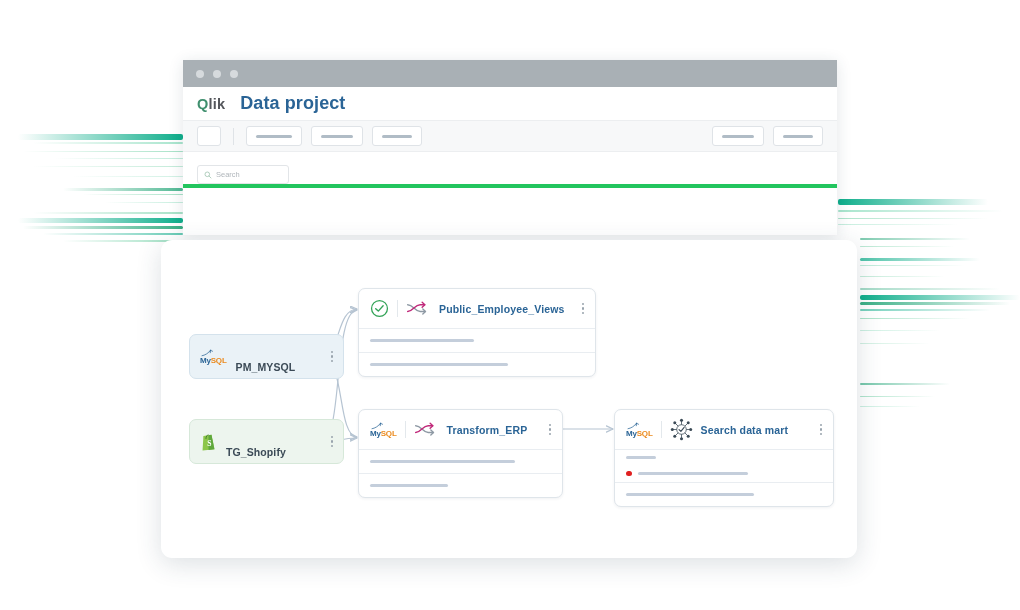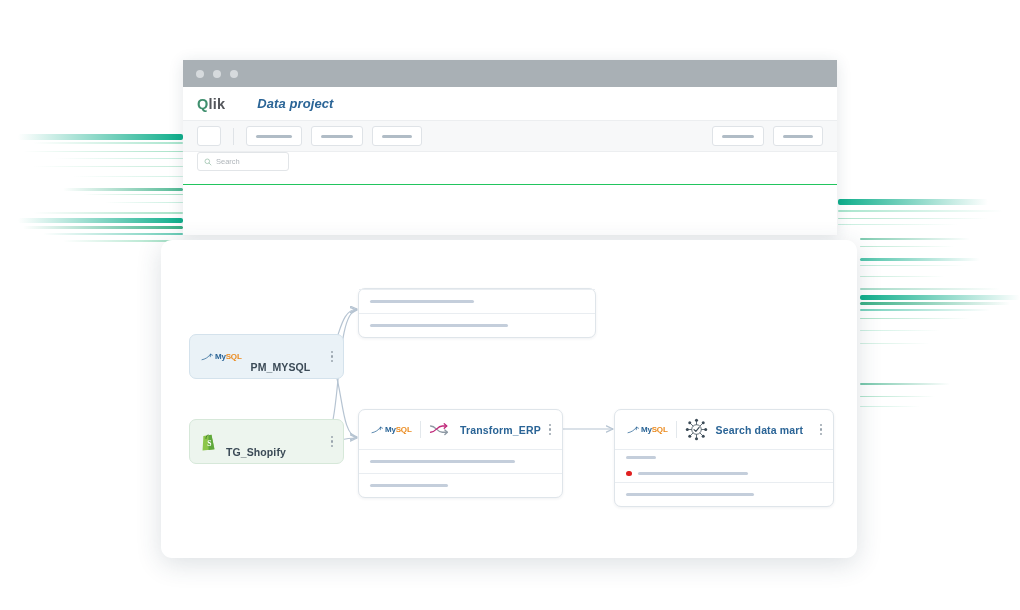--- a/index.html
+++ b/index.html
@@ -16,43 +16,43 @@
           box-shadow:0 2px 14px rgba(40,60,80,.13);}
   #titlebar{height:27px;background:#a9b0b5;display:flex;align-items:center;
             padding-left:13px;gap:9px;}
   .dot{width:8px;height:8px;border-radius:50%;background:#d6dadd;}
 
   #headerbar{height:33px;background:#fff;display:flex;align-items:center;
              padding:0 14px;border-bottom:1px solid #eceef0;}
   #logo{display:flex;align-items:baseline;font-size:14.5px;font-weight:700;
         color:#54565b;letter-spacing:.2px;}
   #logo .q{color:#3f8f6e;}
-  #proj{margin-left:32px;font-size:13px;font-weight:700;color:#2a6496;
-        letter-spacing:.1px;font-style:italic;}
+  #proj{margin-left:15px;font-size:18px;font-weight:700;color:#2a6496;
+        letter-spacing:.1px;}
   #hdr-right{margin-left:auto;display:flex;align-items:center;gap:9px;}
   .hbtn{width:35px;height:13px;border:1px solid #d3d8dc;border-radius:2px;
         background:#fff;}
   .hbtn.green{background:#0b9944;border-color:#0b9944;}
   .hlines{display:flex;flex-direction:column;gap:4px;margin-left:4px;}
   .hline{height:2.5px;border-radius:2px;background:#b9c3cc;}
   #avatar{width:19px;height:19px;border-radius:50%;background:#e86aae;
           color:#fff;font-size:7.5px;font-weight:700;display:flex;
           align-items:center;justify-content:center;letter-spacing:.4px;}
 
   #toolbar{height:30px;background:#f7f8f9;display:flex;align-items:center;
            padding:0 14px;gap:9px;border-bottom:1px solid #eceef0;}
   .sqbtn{width:22px;height:18px;border:1px solid #dfe3e7;border-radius:3px;
          background:#fff;}
   .tdiv{width:1px;height:17px;background:#dfe3e7;margin:0 3px;}
   .pill{height:18px;border:1px solid #dfe3e7;border-radius:3px;background:#fff;
         display:flex;align-items:center;justify-content:center;padding:0 9px;}
   .pill .bar{height:3px;border-radius:2px;background:#b0bcc6;}
 
-  #searchrow{height:32px;background:#fff;display:flex;align-items:flex-start;
-             padding:0 14px;border-bottom:1px solid #22c55e;}
+  #searchrow{height:32px;background:#fff;display:flex;align-items:flex-end;
+             padding:0 14px;border-bottom:4px solid #22c55e;}
   #searchbox{width:78px;height:17px;border:1px solid #e2e5e8;border-radius:3px;
              display:flex;align-items:center;gap:4px;padding:0 6px;}
   #searchbox .ph{font-size:7.5px;color:#b0b6bb;}
   #canvasarea{flex:1;background:#fff;}
 
   
   #panel{position:absolute;left:161px;top:240px;width:696px;height:318px;
          background:#fff;border-radius:11px;z-index:5;
          box-shadow:0 6px 26px rgba(40,60,80,.16);}
   #flow{position:absolute;inset:0;}
@@ -73,21 +73,21 @@
   .pbar{height:3px;border-radius:2px;background:#c4cedb;}
   .reddot{width:5.5px;height:5.5px;border-radius:50%;background:#e02020;flex:none;}
 
   
   .src{width:133px;height:43px;background:#eaf2f7;border:1px solid #d4e2ec;
        border-radius:7px;display:flex;align-items:center;padding:0 10px;gap:9px;}
   .src.green{background:#edf5ee;border-color:#d6e8d9;}
   .sname{font-size:10.5px;font-weight:700;color:#3b4a56;letter-spacing:.1px;margin-top:20px;}
 
   
-  .mysql{display:flex;align-items:center;line-height:1;flex:none;}
+  .mysql{display:flex;flex-direction:column;align-items:flex-start;line-height:1;flex:none;}
   .mysql .txt{font-size:8px;font-weight:700;letter-spacing:-.2px;}
   .mysql .txt .my{color:#2a6496;}
   .mysql .txt .sq{color:#eb8b1f;}
 </style>
 </head>
 <body>
 
 <div id="streaks">
     <div class="streak" style="left: 18px; top: 134px; width: 165px; height: 5.5px; opacity: 0.95; background: linear-gradient(to right, rgba(255, 255, 255, 0), rgb(0, 169, 132));"></div>
     <div class="streak" style="left: 33px; top: 142px; width: 150px; height: 2px; opacity: 0.45; background: linear-gradient(to right, rgba(255, 255, 255, 0), rgb(60, 196, 143));"></div>
@@ -221,20 +221,39 @@
       </svg>
       <span class="sname">TG_Shopify</span>
       <span class="kebab">
           <i></i>
           <i></i>
           <i></i>
         </span>
     </div>
 
     <div class="node" style="left:197px;top:48px;width:236px;">
+      <div class="nrow">
+        <svg width="19" height="19" viewBox="0 0 22 22">
+          <circle cx="11" cy="11" r="9.2" fill="none" stroke="#33a357" stroke-width="1.5"></circle>
+          <path d="M6.6 11.2 L9.6 14 L15.2 7.8" fill="none" stroke="#33a357" stroke-width="1.6" stroke-linecap="round" stroke-linejoin="round"></path>
+        </svg>
+        <span class="vdiv"></span>
+        <svg width="25" height="17" viewBox="0 0 30 20">
+          <path d="M2 5.5 C9 5.5 10 13.5 17 13.5 L23 13.5" fill="none" stroke="#8e99a4" stroke-width="1.7" stroke-linecap="round"></path>
+          <path d="M20.2 10.7 L23.4 13.6 L20.2 16.5" fill="none" stroke="#8e99a4" stroke-width="1.7" stroke-linecap="round" stroke-linejoin="round"></path>
+          <path d="M2 13.5 C9 13.5 10 5.5 17 5.5 L22.4 5.5" fill="none" stroke="#c0297a" stroke-width="1.7" stroke-linecap="round"></path>
+          <path d="M19.4 2.6 L22.6 5.5 L19.4 8.4" fill="none" stroke="#c0297a" stroke-width="1.7" stroke-linecap="round" stroke-linejoin="round"></path>
+        </svg>
+        <span class="ntitle">Public_Employee_Views</span>
+        <span class="kebab">
+            <i></i>
+            <i></i>
+            <i></i>
+          </span>
+      </div>
       <div class="brow">
         <span class="pbar" style="width:104px"></span>
       </div>
       <div class="brow">
         <span class="pbar" style="width:138px"></span>
       </div>
     </div>
 
     <div class="node" style="left:197px;top:169px;width:203px;">
       <div class="nrow">

